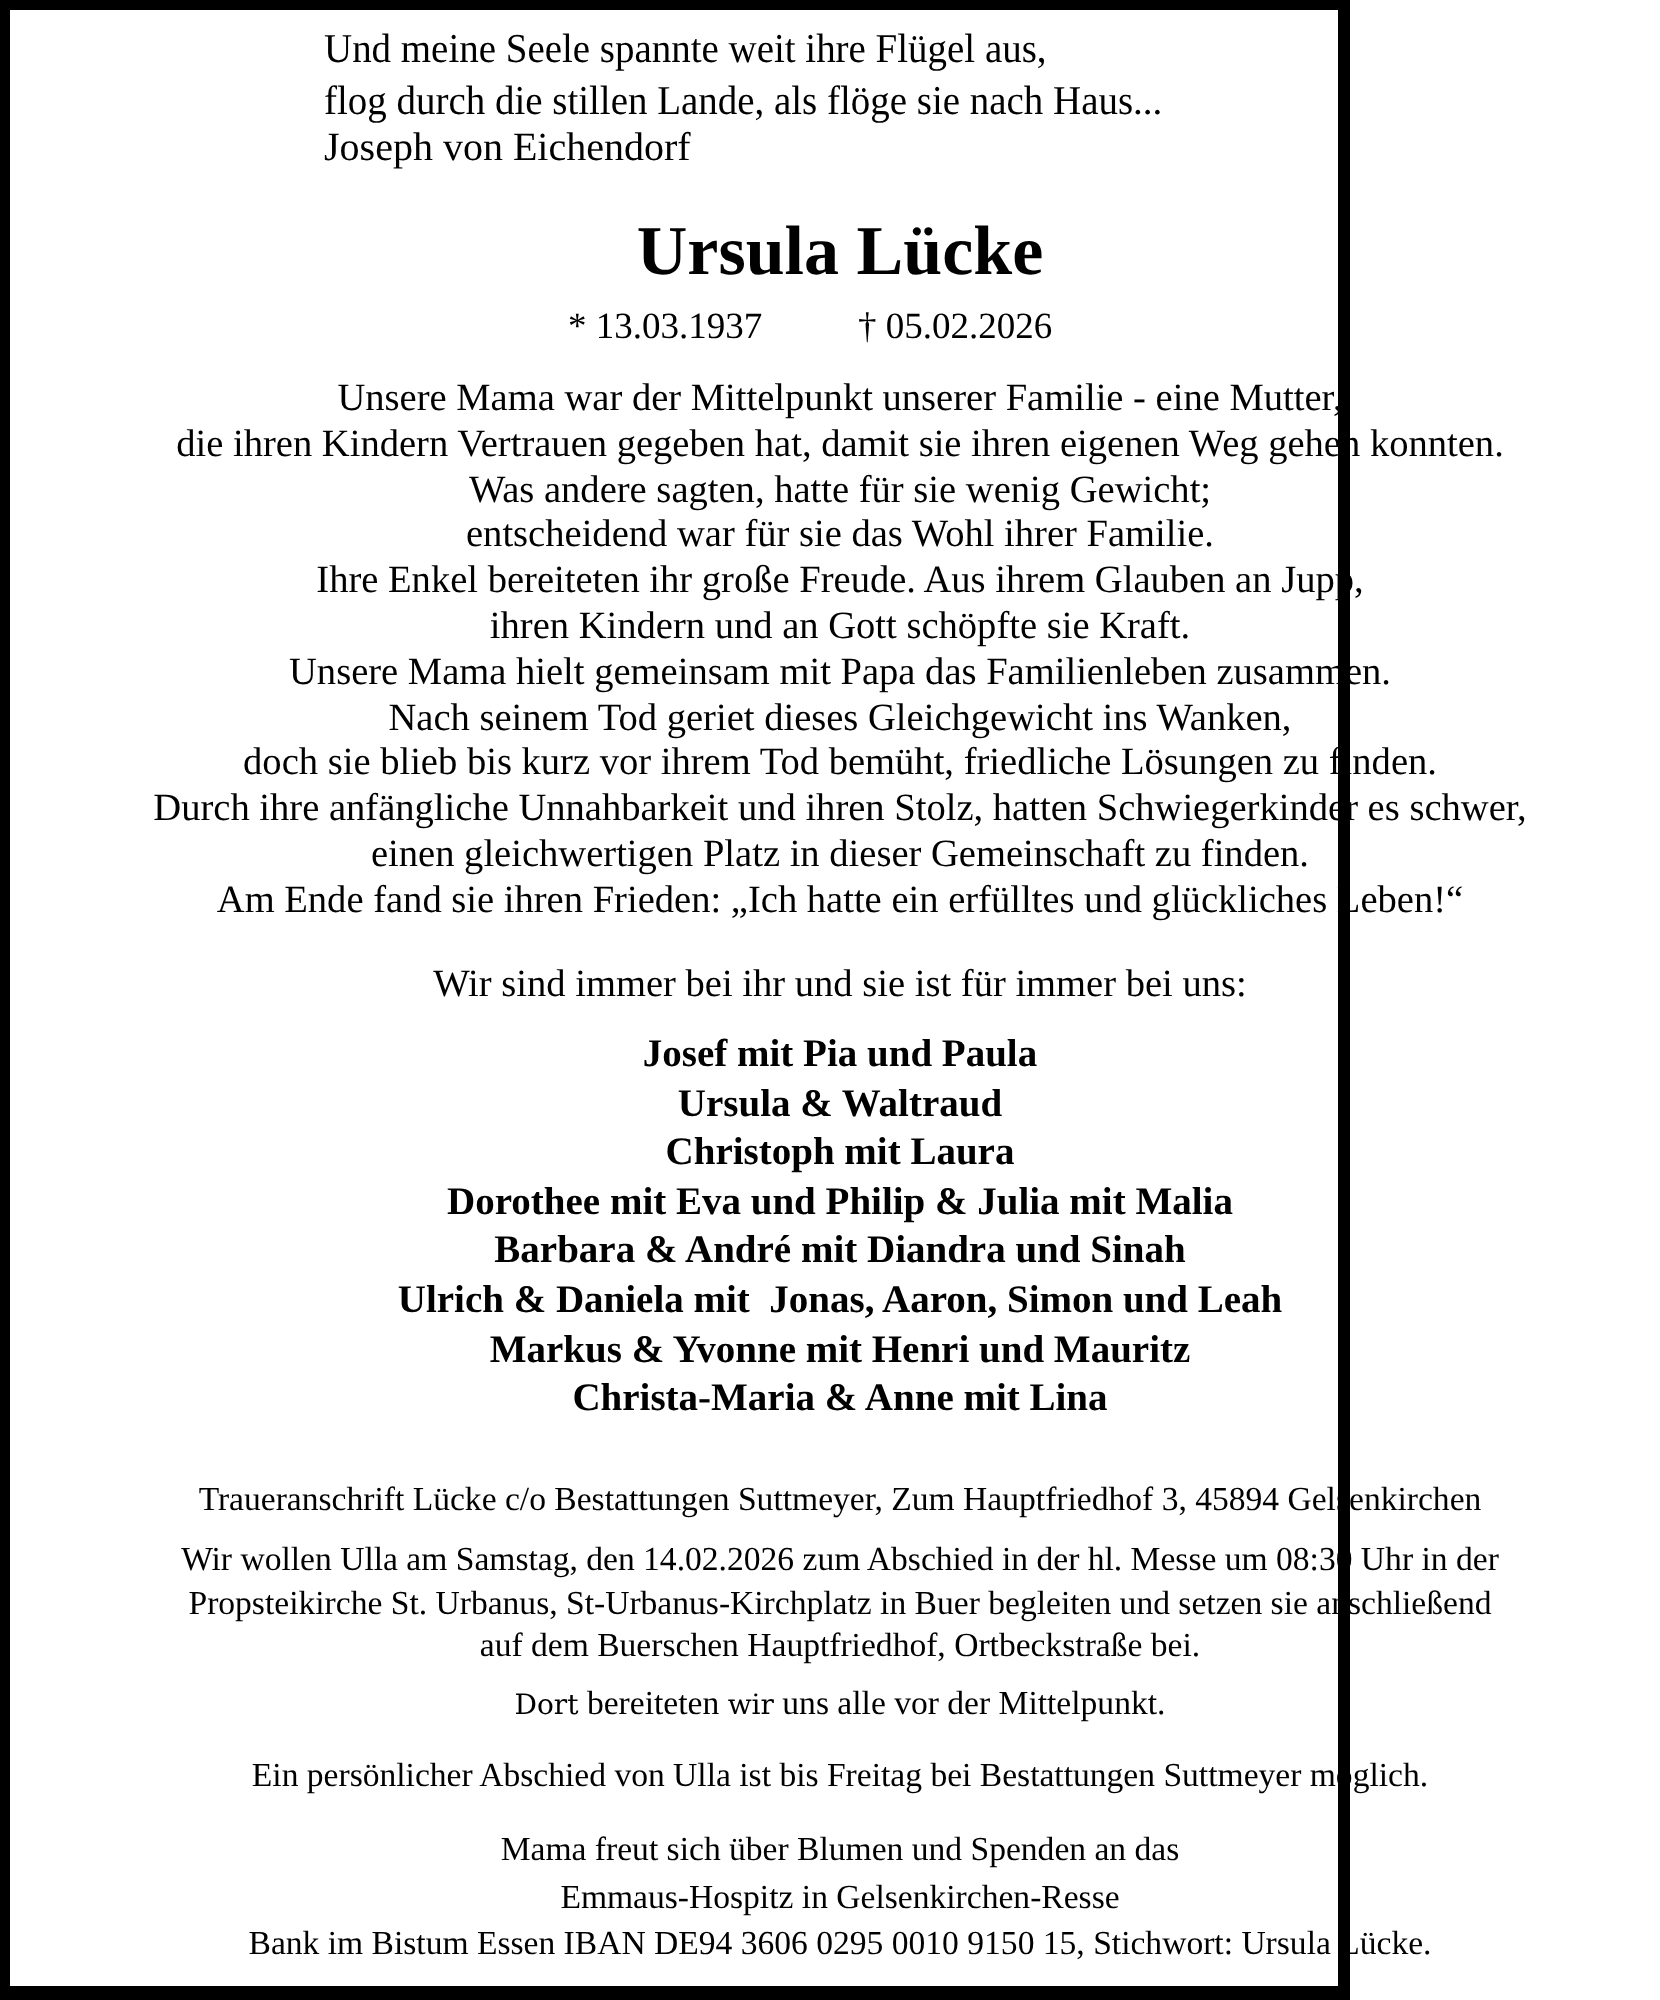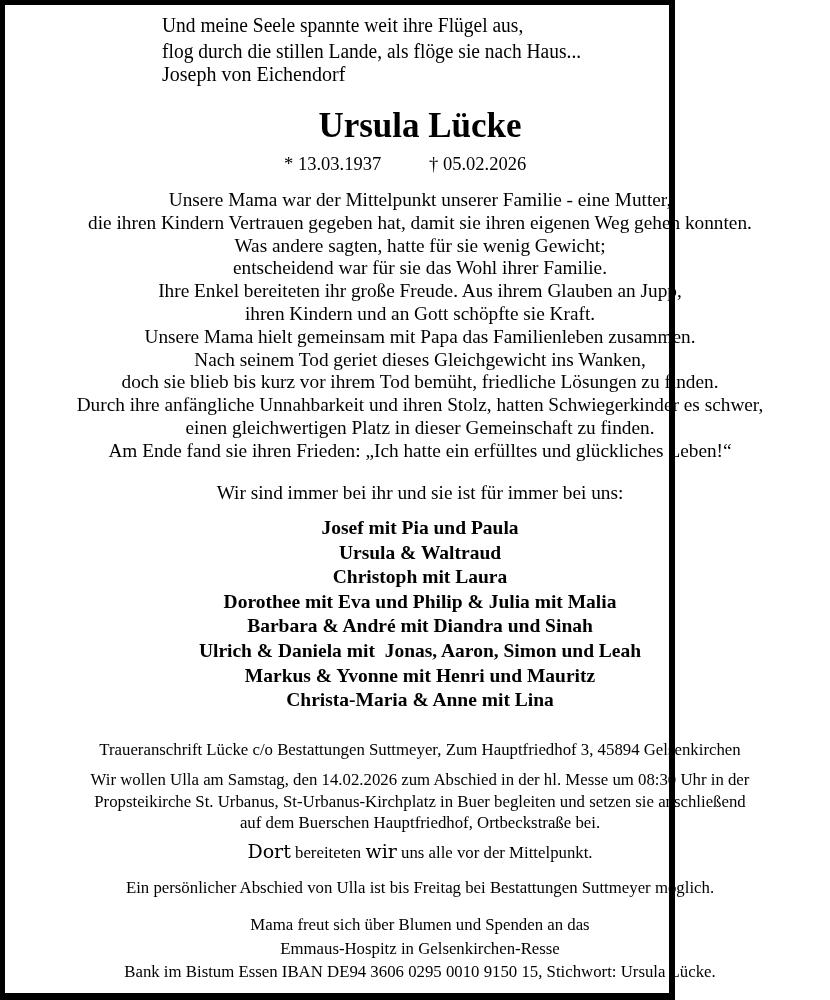--- a/index.html
+++ b/index.html
@@ -121,21 +121,21 @@
     display: block;
     font-size: 16.8px;
     line-height: 21.7px;
     white-space: nowrap;
   }
   .address { top: 734px; }
   .service { top: 764px; }
   .gather { top: 836px; }
   .gather .alt {
     font-family: "DejaVu Serif", serif;
-    font-size: 19px;
+    font-size: 14px;
   }
   .farewell { top: 872px; }
   .donation { top: 908px; }
   .donation .i-line { line-height: 23.5px; }
 </style>
 </head>
 <body>
 
 <div class="frame">
 

